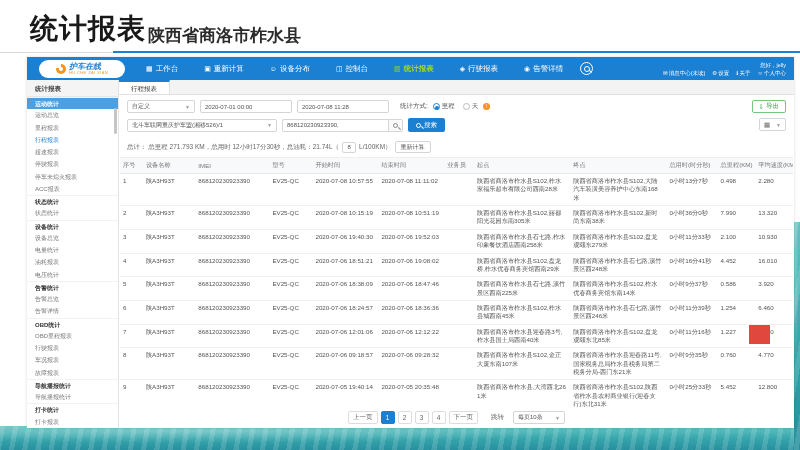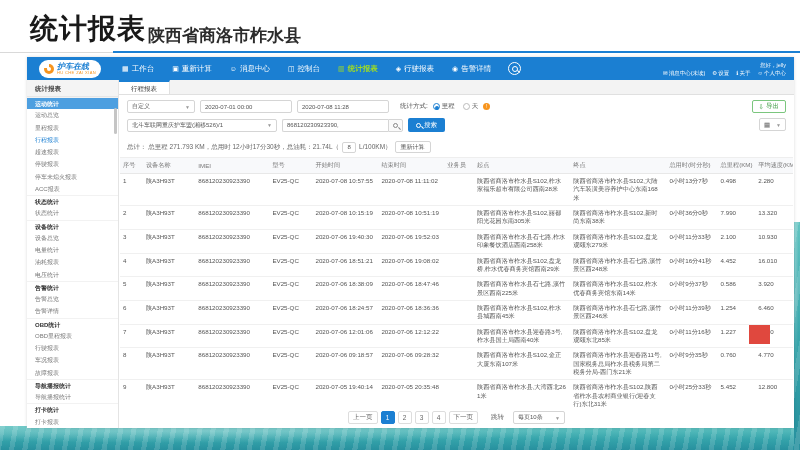--- a/index.html
+++ b/index.html
@@ -19,27 +19,27 @@
       radial-gradient(ellipse at 25% 20%, rgba(255,255,255,.25), rgba(255,255,255,0) 45%),
       linear-gradient(180deg,#62c4c2 0%,#35a4ab 55%,#27909e 100%); }
   .sea-bottom { position:absolute; left:0; top:426px; width:800px; height:24px; z-index:1; }
   .sea-right  { position:absolute; right:0; top:222px; width:6px; height:228px; z-index:1; }
 
   
   .app { position:absolute; left:27px; top:57px; width:767px; height:371px; background:#fff; z-index:4; box-shadow:0 0 3px rgba(0,0,0,.15); }
 
   
   .navbar { position:relative; height:23px; background:#1b7fd2; display:flex; align-items:center; color:#fff; }
-  .logo { margin-left:12px; width:62px; height:18px; background:#fff; border-radius:9px; display:flex; align-items:center; justify-content:center; gap:3px; flex:none; }
+  .logo { margin-left:12px; width:86px; height:18px; background:#fff; border-radius:9px; display:flex; align-items:center; justify-content:center; gap:3px; flex:none; }
   .logo-icon { width:10px; height:10px; border-radius:50%; background:conic-gradient(#f7941d 0 80%, #fff 80% 100%); position:relative; flex:none; }
   .logo-icon::after { content:""; position:absolute; left:3px; top:3px; width:4px; height:4px; border-radius:50%; background:#fff; }
   .logo-text { display:flex; flex-direction:column; line-height:1; }
   .logo-cn { font-size:8px; font-weight:bold; font-style:italic; color:#1b7fd2; white-space:nowrap; }
   .logo-en { font-size:4px; color:#f7941d; white-space:nowrap; letter-spacing:.4px; }
-  .nav-items { display:flex; list-style:none; margin-left:14px; gap:4px; }
+  .nav-items { display:flex; list-style:none; margin-left:14px; gap:12px; }
   .nav-item { display:flex; align-items:center; gap:3px; font-size:7.5px; padding:0 7px; height:23px; cursor:pointer; white-space:nowrap; }
   .nav-item .nav-ic { font-size:7px; }
   .nav-item.active { color:#9fdc23; font-weight:bold; }
   .nav-search { margin-left:10px; width:13px; height:13px; border:1px solid #fff; border-radius:50%; position:relative; flex:none; }
   .nav-search::before { content:""; position:absolute; left:3px; top:3px; width:4px; height:4px; border:1px solid #fff; border-radius:50%; }
   .nav-search::after { content:""; position:absolute; left:8px; top:8px; width:3px; height:1px; background:#fff; transform:rotate(45deg); }
   .nav-right { margin-left:auto; margin-right:8px; text-align:right; font-size:5.5px; line-height:8px; }
   .nav-greeting { opacity:.95; }
   .quick-links { display:flex; gap:7px; justify-content:flex-end; }
   .quick-link { display:flex; gap:1px; align-items:center; cursor:pointer; white-space:nowrap; }
@@ -127,21 +127,21 @@
         <li class="nav-item">
           <span class="nav-ic">▦</span>
           <span>工作台</span>
         </li>
         <li class="nav-item">
           <span class="nav-ic">▣</span>
           <span>重新计算</span>
         </li>
         <li class="nav-item">
           <span class="nav-ic">☺</span>
-          <span>消息中心</span>
+          <span>设备分布</span>
         </li>
         <li class="nav-item">
           <span class="nav-ic">◫</span>
           <span>控制台</span>
         </li>
         <li class="nav-item active">
           <span class="nav-ic">▥</span>
           <span>统计报表</span>
         </li>
         <li class="nav-item">

